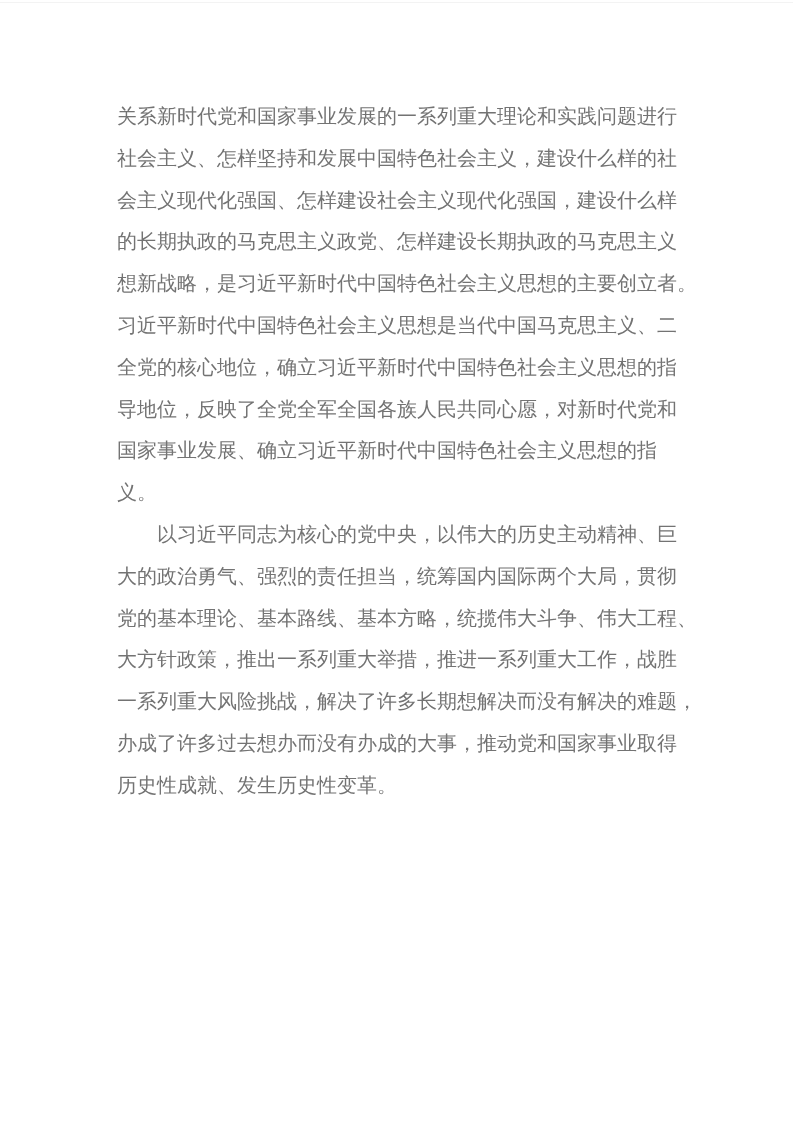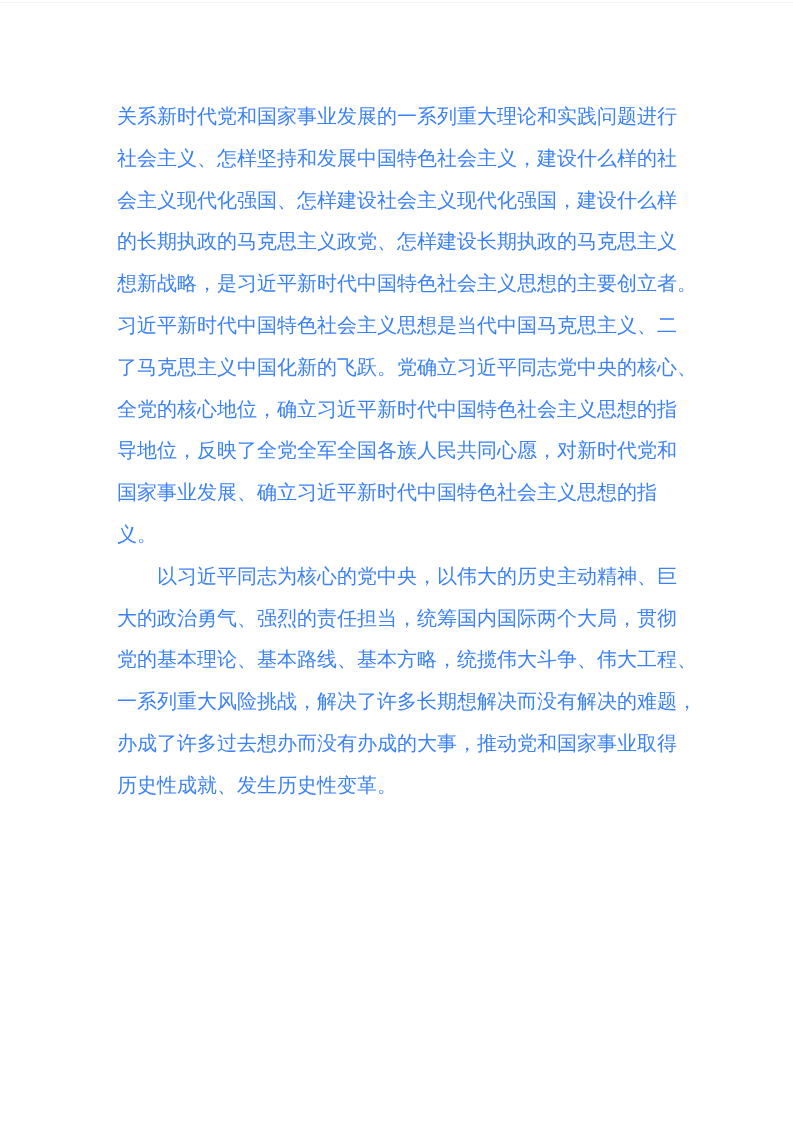--- a/index.html
+++ b/index.html
@@ -42,36 +42,36 @@
     white-space: pre;
     overflow: visible;
     text-rendering: optimizeLegibility;
   }
 </style>
 </head>
 <body>
 
 <div class="page" style="background: rgb(255, 255, 255);">
   <div class="top-edge"></div>
-  <div class="text-block" style="color: #3b82f6;">
+  <div class="text-block" style="color: #737373;">
       <div class="paragraph">
         <div class="line">关系新时代党和国家事业发展的一系列重大理论和实践问题进行</div>
         <div class="line">社会主义、怎样坚持和发展中国特色社会主义，建设什么样的社</div>
         <div class="line">会主义现代化强国、怎样建设社会主义现代化强国，建设什么样</div>
         <div class="line">的长期执政的马克思主义政党、怎样建设长期执政的马克思主义</div>
         <div class="line">想新战略，是习近平新时代中国特色社会主义思想的主要创立者。</div>
         <div class="line">习近平新时代中国特色社会主义思想是当代中国马克思主义、二</div>
-        <div class="line">了马克思主义中国化新的飞跃。党确立习近平同志党中央的核心、</div>
         <div class="line">全党的核心地位，确立习近平新时代中国特色社会主义思想的指</div>
         <div class="line">导地位，反映了全党全军全国各族人民共同心愿，对新时代党和</div>
         <div class="line">国家事业发展、确立习近平新时代中国特色社会主义思想的指</div>
         <div class="line">义。</div>
       </div>
       <div class="paragraph">
         <div class="line">　　以习近平同志为核心的党中央，以伟大的历史主动精神、巨</div>
         <div class="line">大的政治勇气、强烈的责任担当，统筹国内国际两个大局，贯彻</div>
         <div class="line">党的基本理论、基本路线、基本方略，统揽伟大斗争、伟大工程、</div>
+        <div class="line">大方针政策，推出一系列重大举措，推进一系列重大工作，战胜</div>
         <div class="line">一系列重大风险挑战，解决了许多长期想解决而没有解决的难题，</div>
         <div class="line">办成了许多过去想办而没有办成的大事，推动党和国家事业取得</div>
         <div class="line">历史性成就、发生历史性变革。</div>
       </div>
     </div>
 </div>
 
 </body></html>

